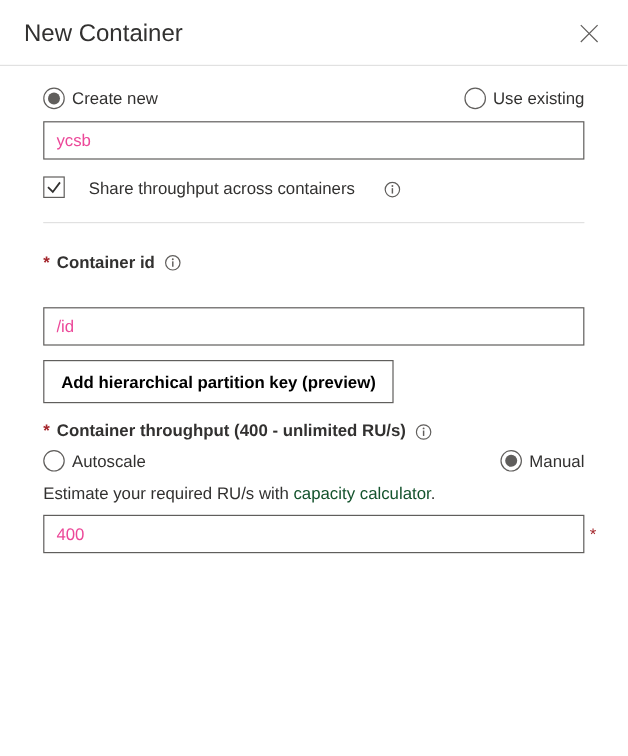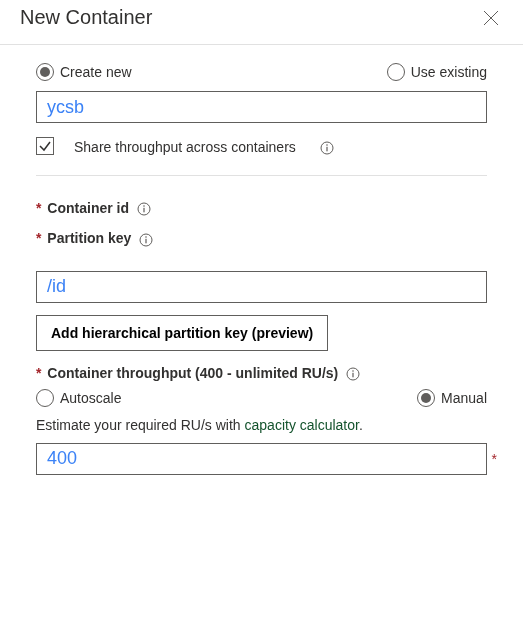--- a/index.html
+++ b/index.html
@@ -5,22 +5,22 @@
   * { box-sizing: border-box; }
   html, body {
     margin: 0; padding: 0;
     width: 523px; height: 630px;
     font-family: "Segoe UI", -apple-system, sans-serif;
     font-size: 14px; color: #323130;
     background: #fff; overflow: hidden;
   }
   .panel { width: 523px; height: 630px; }
   .header {
-    display: flex; align-items: flex-start; justify-content: space-between;
-    padding: 6px 20px 14px 20px;
+    display: flex; align-items: center; justify-content: space-between;
+    padding: 16px 20px 14px 20px;
     border-bottom: 1px solid #e1e1e1;
   }
   .header-title { font-size: 20px; font-weight: 400; }
   .close-icon { cursor: pointer; padding: 4px; }
   .close-icon svg { display: block; }
   .body { padding: 18px 36px 0 36px; }
   .field { margin-bottom: 10px; }
   .field-label { font-weight: 600; margin-bottom: 8px; }
   .req { color: #a4262c; margin-right: 2px; }
   .info-icon {
@@ -35,21 +35,21 @@
     border: 1px solid #605e5c; display: flex;
     align-items: center; justify-content: center;
   }
   .radio.checked::after {
     content: ""; width: 10px; height: 10px;
     border-radius: 50%; background: #605e5c;
   }
   .text-input {
     width: 100%; height: 32px;
     border: 1px solid #605e5c; padding: 14px 10px;
-    font-family: inherit; font-size: 18px; color: #3b82f6;
+    font-family: inherit; font-size: 14px; color: #ec4899;
     outline: none;
   }
   .cb-row { display: flex; align-items: flex-end; gap: 20px; margin-top: 14px; margin-bottom: 20px; }
   .checkbox {
     width: 18px; height: 18px; border: 1px solid #605e5c;
     display: flex; align-items: center; justify-content: center;
   }
   .checkbox.checked svg { display: block; }
   .divider { border: none; border-top: 1px solid #e1e1e1; margin: 0 0 24px 0; }
   .button {
@@ -121,31 +121,20 @@
           <svg width="14" height="14" viewBox="0 0 14 14">
               <circle cx="7" cy="7" r="6" fill="none" stroke="#605e5c" stroke-width="1"></circle>
               <circle cx="7" cy="4" r="0.8" fill="#605e5c"></circle>
               <rect x="6.4" y="5.8" width="1.2" height="4.5" fill="#605e5c"></rect>
             </svg>
         </span>
       </div>
     </div>
 
     <div class="field section-top">
-      <div class="field-label">
-        <span class="req">*</span>
-        <span>Partition key</span>
-        <span class="info-icon">
-          <svg width="14" height="14" viewBox="0 0 14 14">
-              <circle cx="7" cy="7" r="6" fill="none" stroke="#605e5c" stroke-width="1"></circle>
-              <circle cx="7" cy="4" r="0.8" fill="#605e5c"></circle>
-              <rect x="6.4" y="5.8" width="1.2" height="4.5" fill="#605e5c"></rect>
-            </svg>
-        </span>
-      </div>
       <input class="text-input" type="text" style="margin-top: 16px;" value="/id">
       <button class="button" style="margin-top:12px;">Add hierarchical partition key (preview)</button>
     </div>
 
     <div class="field section-top">
       <div class="field-label">
         <span class="req">*</span>
         <span>Container throughput (400 - unlimited RU/s)</span>
         <span class="info-icon">
           <svg width="14" height="14" viewBox="0 0 14 14">

